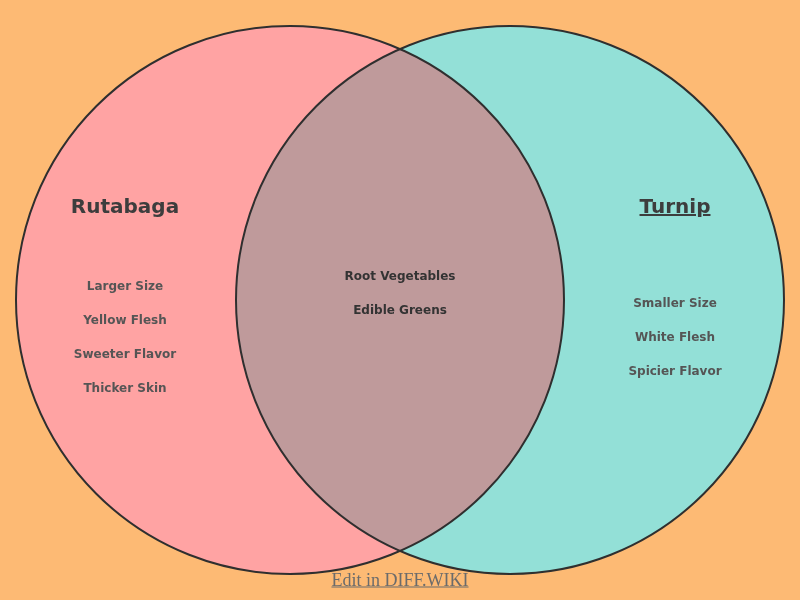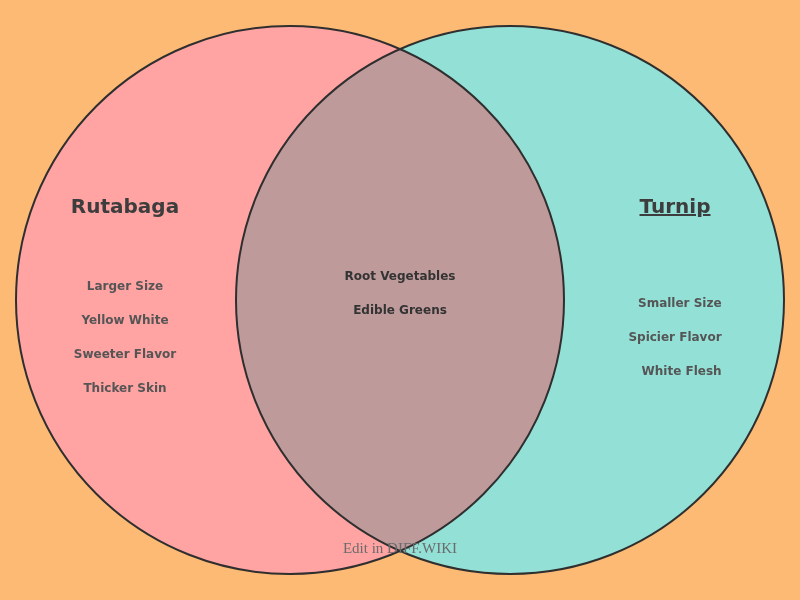--- a/index.html
+++ b/index.html
@@ -28,33 +28,34 @@
     position: absolute;
     transform: translate(-50%, -50%);
     text-align: center;
     font-weight: bold;
     font-size: 12px;
     line-height: 34px;
     color: #555555;
     white-space: nowrap;
   }
   .list-left   { left: 125px; top: 337px; }
-  .list-right  { left: 675px; top: 337px; text-align: right; }
+  .list-right  { left: 675px; top: 337px; }
   .list-center { left: 400px; top: 293px; color: #333333; }
 
   .footer {
     position: absolute;
     left: 400px;
-    top: 548px;
+    top: 580px;
     transform: translate(-50%, -50%);
     font-family: "Liberation Serif", serif;
-    font-size: 15px;
+    font-size: 18px;
     color: #6b6b6b;
     white-space: nowrap;
     cursor: pointer;
+    text-decoration: underline;
   }
 </style>
 </head>
 <body>
 
 <div class="stage">
 
   <svg class="venn-svg" width="800" height="600" viewBox="0 0 800 600">
 
     <circle cx="290" cy="300" r="274" stroke="none" fill="#FFA3A3"></circle>
@@ -64,31 +65,31 @@
     <circle cx="290" cy="300" r="274" fill="none" stroke-width="2" stroke="#2f2f2f"></circle>
     <circle cx="510" cy="300" r="274" fill="none" stroke-width="2" stroke="#2f2f2f"></circle>
   </svg>
 
   <div class="set-title title-left">Rutabaga</div>
 
   <div class="set-title title-right">Turnip</div>
 
   <div class="item-list list-left">
     <div>Larger Size</div>
-    <div>Yellow White</div>
+    <div>Yellow Flesh</div>
     <div>Sweeter Flavor</div>
     <div>Thicker Skin</div>
   </div>
 
   <div class="item-list list-center">
     <div>Root Vegetables</div>
     <div>Edible Greens</div>
   </div>
 
   <div class="item-list list-right">
     <div>Smaller Size</div>
+    <div>White Flesh</div>
     <div>Spicier Flavor</div>
-    <div>White Flesh</div>
   </div>
 
   <div class="footer">Edit in DIFF.WIKI</div>
 
 </div>
 
 </body></html>

